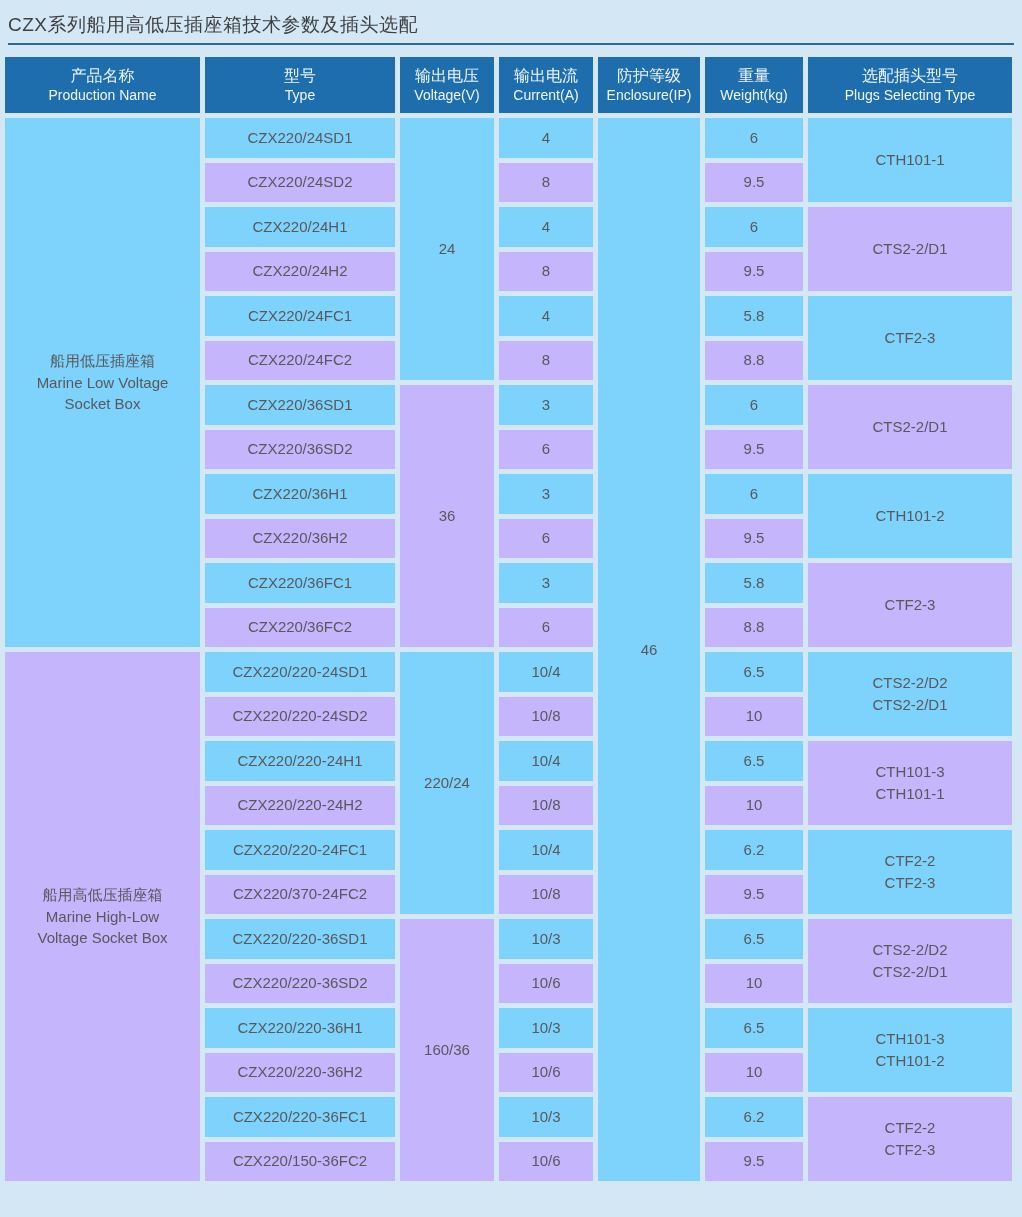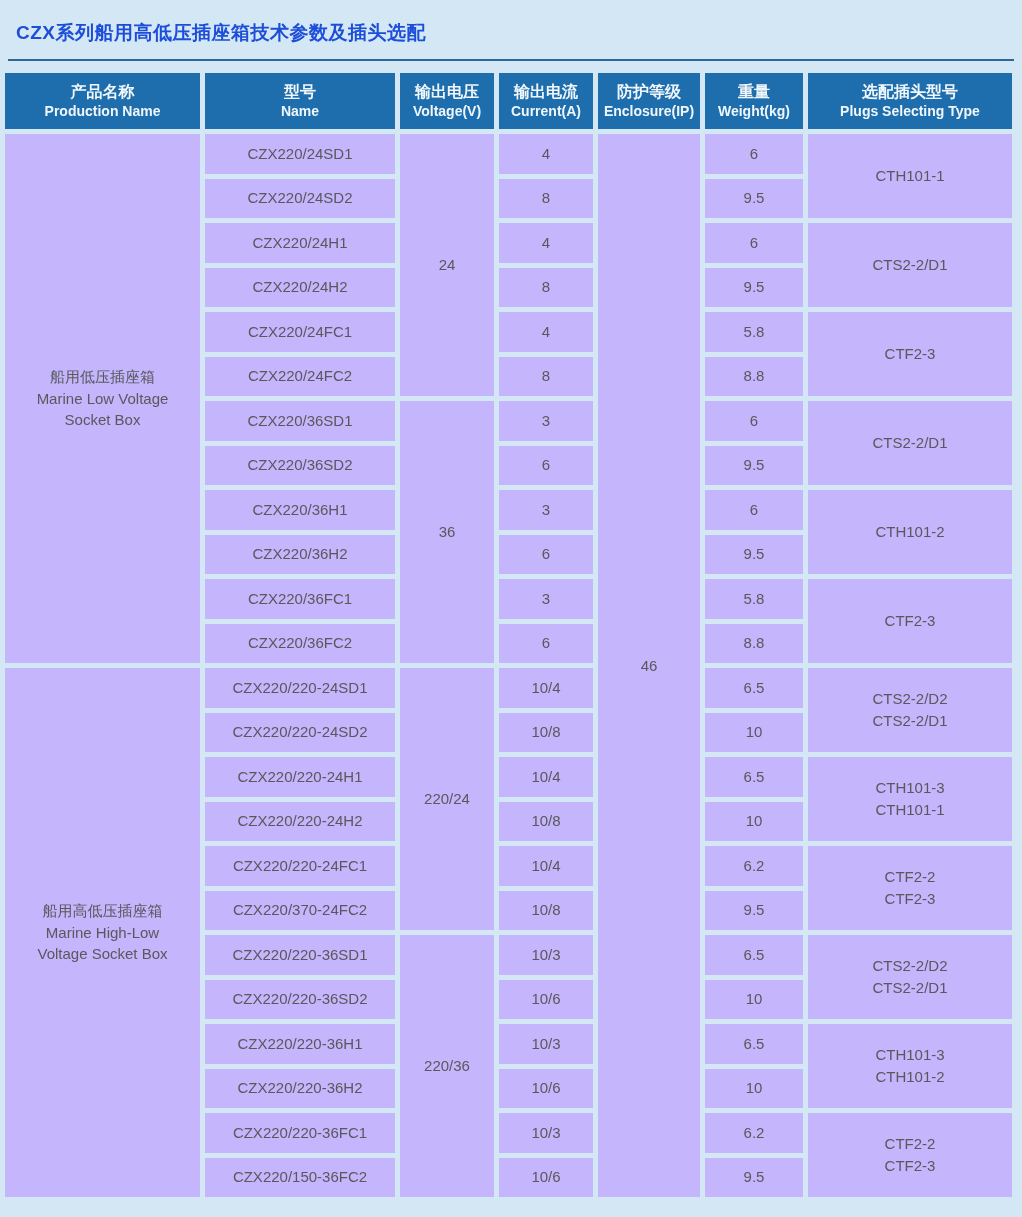--- a/index.html
+++ b/index.html
@@ -12,56 +12,56 @@
     background: #d3e7f5;
     font-family: "Liberation Sans", sans-serif;
     overflow: hidden;
   }
   .title-bar {
     margin: 0 8px 0 8px;
     padding: 12px 0 5px 0;
     border-bottom: 2px solid #2d6897;
   }
   .title {
-    margin: 8px;
+    margin: 0;
     font-size: 19px;
     line-height: 26px;
-    font-weight: bold;
-    color: #1d4ed8;
+    font-weight: normal;
+    color: #404040;
     letter-spacing: 0.5px;
   }
   table.spec-table {
     border-collapse: separate;
     border-spacing: 5px;
     table-layout: fixed;
     width: 1017px;
     margin-top: 7px;
   }
   th {
     background: #1e6dac;
     color: #f0f7fc;
-    font-weight: bold;
+    font-weight: normal;
     height: 56px;
     vertical-align: middle;
     text-align: center;
     padding: 0;
   }
   .h-zh { font-size: 16px; line-height: 20px; }
   .h-en { font-size: 14px; line-height: 18px; }
   td {
     text-align: center;
     vertical-align: middle;
     color: #58595b;
     font-size: 15px;
     height: 39.5px;
     padding: 0;
     white-space: pre-line;
     line-height: 1.45;
   }
-  td.d { background: #c4b5fd; margin-top: 32px; }
+  td.d { background: #7dd3fc; margin-top: 32px; }
   td.l { background: #c4b5fd; }
 </style>
 </head>
 <body>
 
 <div class="title-bar">
   <h1 class="title">CZX系列船用高低压插座箱技术参数及插头选配</h1>
 </div>
 
 <table class="spec-table">
@@ -75,21 +75,21 @@
     <col style="width:204px">
   </colgroup>
   <thead>
     <tr>
       <th>
         <div class="h-zh">产品名称</div>
         <div class="h-en">Production Name</div>
       </th>
       <th>
         <div class="h-zh">型号</div>
-        <div class="h-en">Name</div>
+        <div class="h-en">Type</div>
       </th>
       <th>
         <div class="h-zh">输出电压</div>
         <div class="h-en">Voltage(V)</div>
       </th>
       <th>
         <div class="h-zh">输出电流</div>
         <div class="h-en">Current(A)</div>
       </th>
       <th>
@@ -214,21 +214,21 @@
       <td class="d" rowspan="2">CTF2-2
 CTF2-3</td>
     </tr>
     <tr>
       <td class="l">CZX220/370-24FC2</td>
       <td class="l">10/8</td>
       <td class="l">9.5</td>
     </tr>
     <tr>
       <td class="d">CZX220/220-36SD1</td>
-      <td class="l" rowspan="6">220/36</td>
+      <td class="l" rowspan="6">160/36</td>
       <td class="d">10/3</td>
       <td class="d">6.5</td>
       <td class="l" rowspan="2">CTS2-2/D2
 CTS2-2/D1</td>
     </tr>
     <tr>
       <td class="l">CZX220/220-36SD2</td>
       <td class="l">10/6</td>
       <td class="l">10</td>
     </tr>

